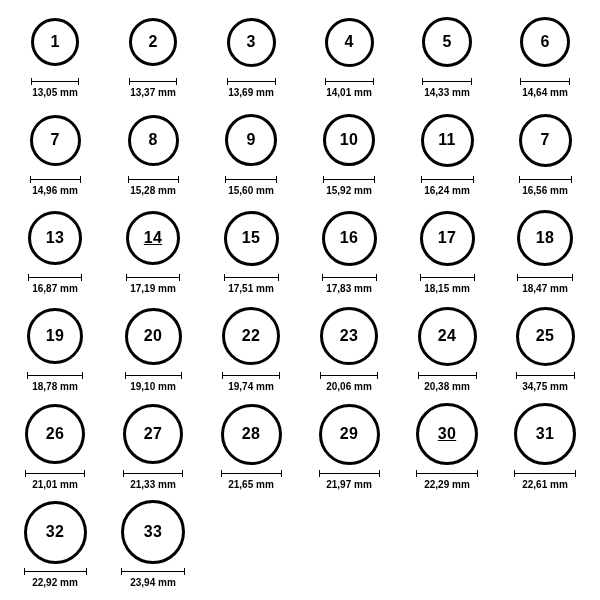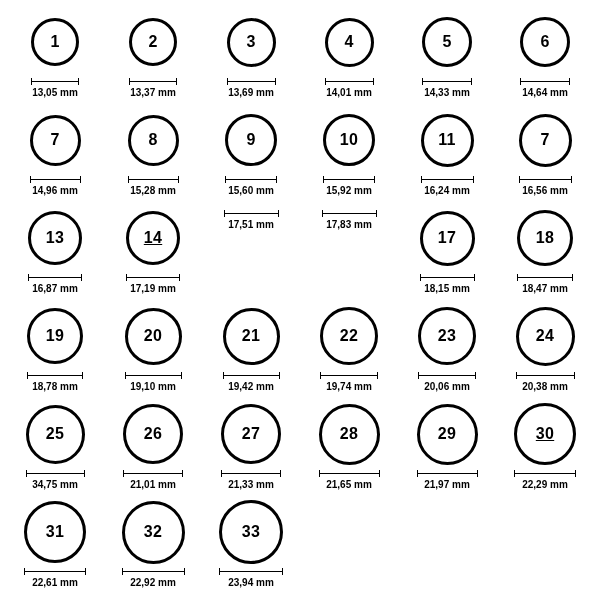--- a/index.html
+++ b/index.html
@@ -300,30 +300,40 @@
         <div class="measure">
           <div class="caliper" style="width: 54px;">
             <div class="bar"></div>
             <div class="tick left"></div>
             <div class="tick right"></div>
           </div>
           <div class="mm">17,19 mm</div>
         </div>
       </div>
       <div class="cell">
+        <div class="ring-wrap">
+          <div class="ring" style="width: 55px; height: 55px;">
+            <span class="ring-label">15</span>
+          </div>
+        </div>
         <div class="measure">
           <div class="caliper" style="width: 55px;">
             <div class="bar"></div>
             <div class="tick left"></div>
             <div class="tick right"></div>
           </div>
           <div class="mm">17,51 mm</div>
         </div>
       </div>
       <div class="cell">
+        <div class="ring-wrap">
+          <div class="ring" style="width: 55px; height: 55px;">
+            <span class="ring-label">16</span>
+          </div>
+        </div>
         <div class="measure">
           <div class="caliper" style="width: 55px;">
             <div class="bar"></div>
             <div class="tick left"></div>
             <div class="tick right"></div>
           </div>
           <div class="mm">17,83 mm</div>
         </div>
       </div>
       <div class="cell">
@@ -377,35 +387,20 @@
             <span class="ring-label">20</span>
           </div>
         </div>
         <div class="measure">
           <div class="caliper" style="width: 57px;">
             <div class="bar"></div>
             <div class="tick left"></div>
             <div class="tick right"></div>
           </div>
           <div class="mm">19,10 mm</div>
-        </div>
-      </div>
-      <div class="cell">
-        <div class="ring-wrap">
-          <div class="ring" style="width: 57px; height: 57px;">
-            <span class="ring-label">21</span>
-          </div>
-        </div>
-        <div class="measure">
-          <div class="caliper" style="width: 57px;">
-            <div class="bar"></div>
-            <div class="tick left"></div>
-            <div class="tick right"></div>
-          </div>
-          <div class="mm">19,42 mm</div>
         </div>
       </div>
       <div class="cell">
         <div class="ring-wrap">
           <div class="ring" style="width: 58px; height: 58px;">
             <span class="ring-label">22</span>
           </div>
         </div>
         <div class="measure">
           <div class="caliper" style="width: 58px;">

